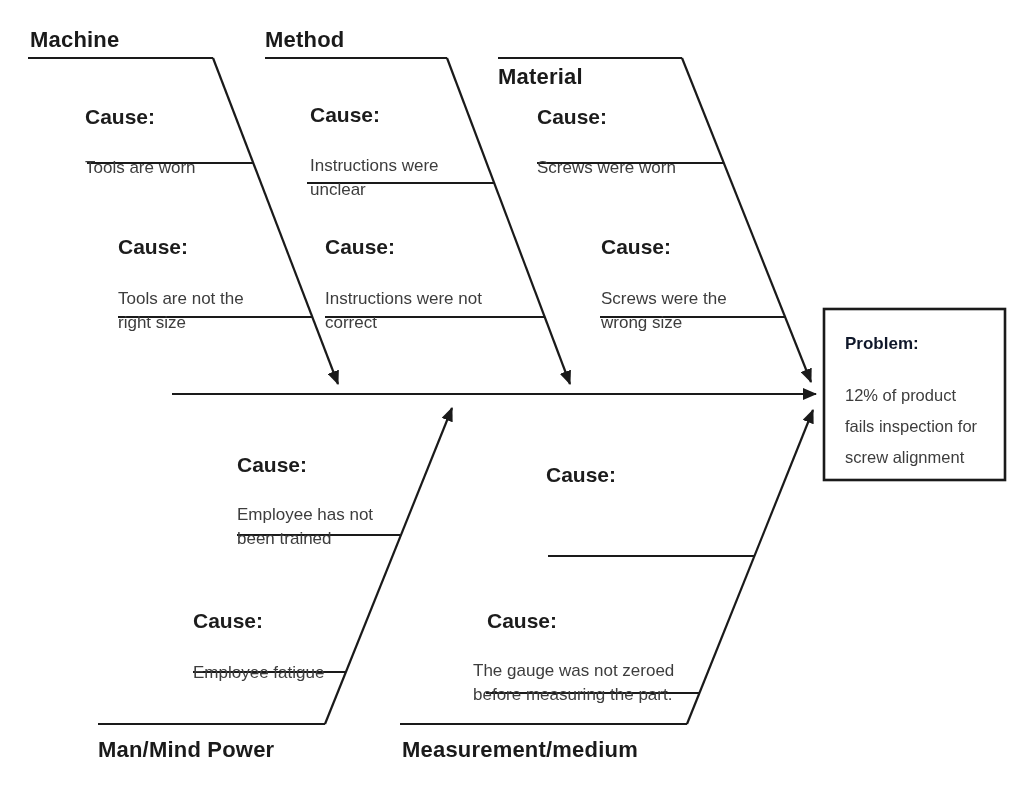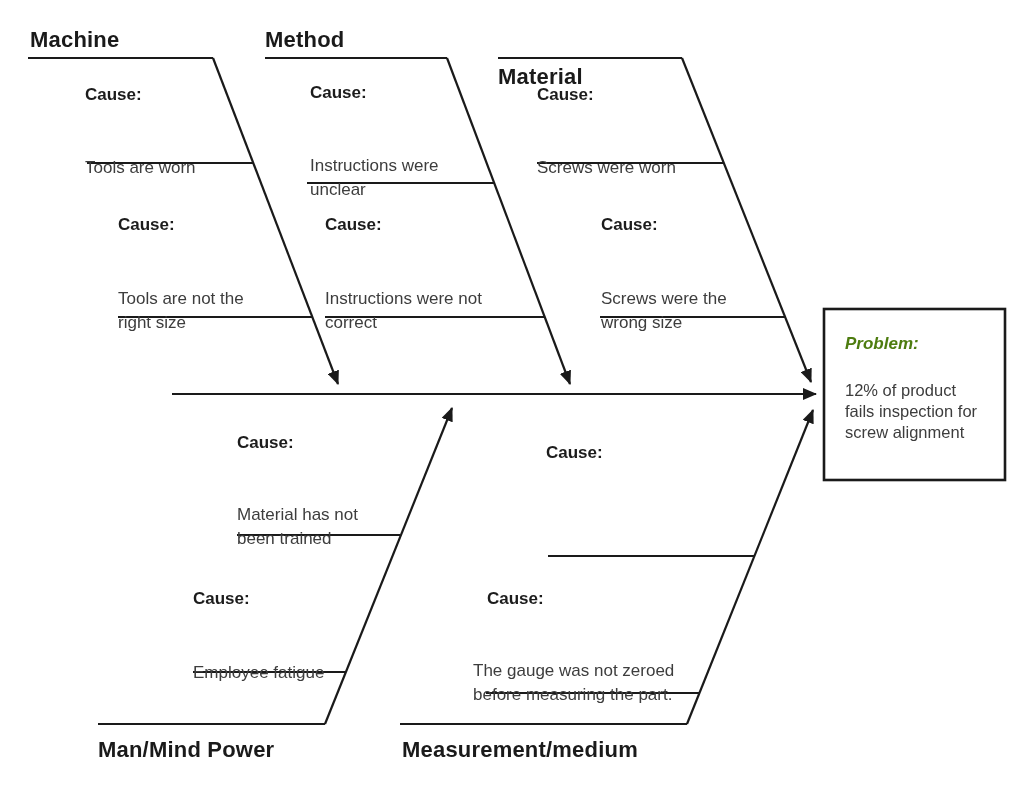--- a/index.html
+++ b/index.html
@@ -13,40 +13,40 @@
   }
   .canvas svg { position: absolute; left: 0; top: 0; }
   .label { position: absolute; white-space: pre-line; }
   .cat-title {
     font-size: 22px;
     font-weight: bold;
     color: #1a1a1a;
     letter-spacing: 0.2px;
   }
   .cause-label {
-    font-size: 17px;
+    font-size: 21px;
     font-weight: bold;
     color: #1c1c1c;
+    margin-top: 20px;
   }
   .cause-text {
     font-size: 17px;
     color: #3d3d3d;
     line-height: 23.5px;
     margin-top: 26px;
   }
   .problem-label {
     font-size: 17px;
     font-weight: bold;
-    color: #4d7c0f;
-    font-style: italic;
+    color: #0f172a;
   }
   .problem-text {
     font-size: 16.5px;
     color: #3d3d3d;
-    line-height: 21px;
+    line-height: 31px;
   }
 </style>
 </head>
 <body>
 
 <div class="canvas">
 
   <svg width="1024" height="791" viewBox="0 0 1024 791">
     <defs>
       <marker id="arrowhead" viewBox="0 0 12 10" refX="11" refY="5" markerWidth="6.5" markerHeight="5.4" orient="auto">
@@ -103,21 +103,21 @@
   <div class="label cause-text" style="left:325px; top:261px;">Instructions were not
 correct</div>
 
   <div class="label cause-label" style="left:537px; top:85px;">Cause:</div>
   <div class="label cause-text" style="left:537px; top:130px;">Screws were worn</div>
   <div class="label cause-label" style="left:601px; top:215px;">Cause:</div>
   <div class="label cause-text" style="left:601px; top:261px;">Screws were the
 wrong size</div>
 
   <div class="label cause-label" style="left:237px; top:433px;">Cause:</div>
-  <div class="label cause-text" style="left:237px; top:477px;">Material has not
+  <div class="label cause-text" style="left:237px; top:477px;">Employee has not
 been trained</div>
   <div class="label cause-label" style="left:193px; top:589px;">Cause:</div>
   <div class="label cause-text" style="left:193px; top:635px;">Employee fatigue</div>
 
   <div class="label cause-label" style="left:546px; top:443px;">Cause:</div>
   <div class="label cause-label" style="left:487px; top:589px;">Cause:</div>
   <div class="label cause-text" style="left:473px; top:633px;">The gauge was not zeroed
 before measuring the part.</div>
 
   <div class="label problem-label" style="left:845px; top:334px;">Problem:</div>

